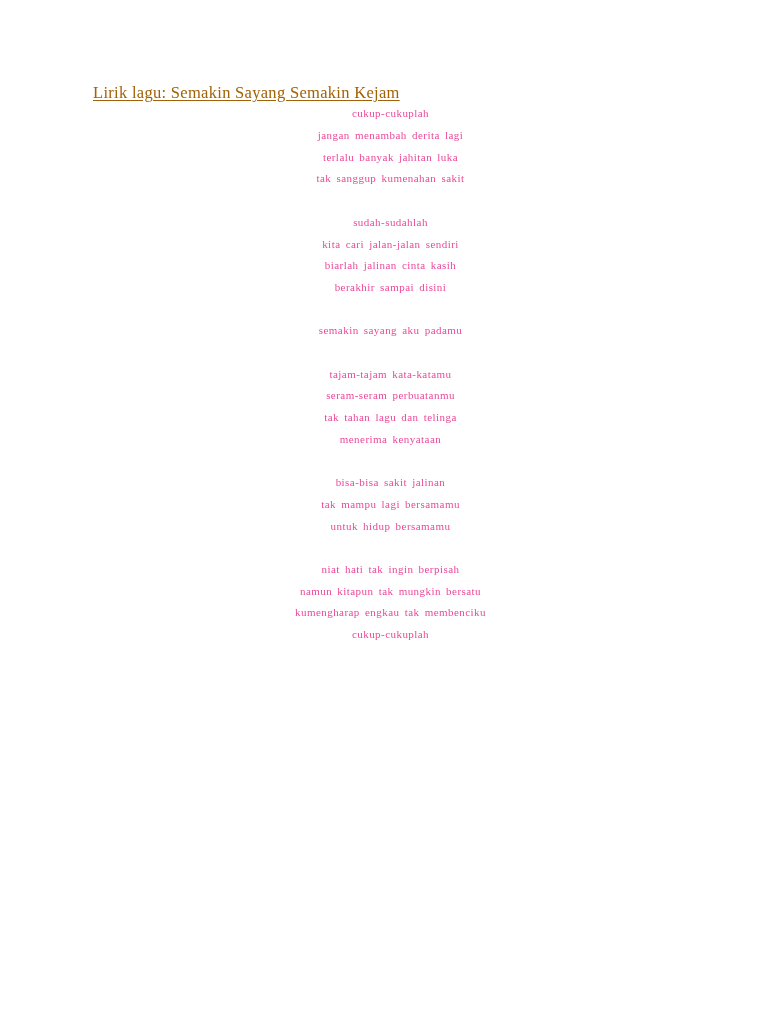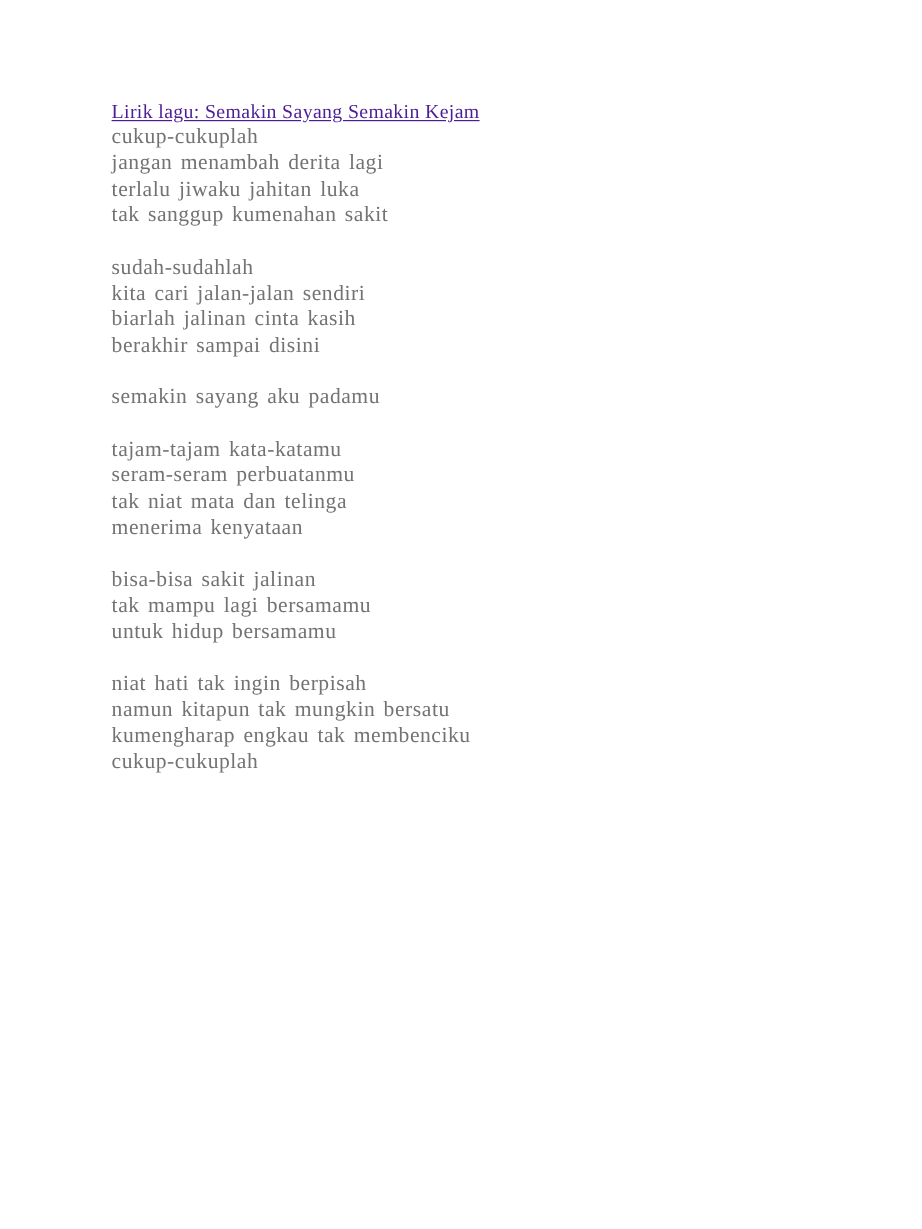--- a/index.html
+++ b/index.html
@@ -19,69 +19,70 @@
     height: 1024px;
     background: #ffffff;
     box-sizing: border-box;
     padding: 84px 80px 0 93px;
   }
   .doc-title {
     margin: 0 0 2px 0;
     font-size: 16.5px;
     font-weight: normal;
     line-height: 1.05;
-    color: #4c1d95;
+    color: #a16207;
     letter-spacing: 0.3px;
     text-decoration: underline;
     text-underline-offset: 2px;
   }
   .lyrics {
     margin: 0;
   }
   .stanza {
     margin: 0 0 21.7px 0;
   }
   .stanza:last-child {
     margin-bottom: 16px;
   }
   .lyric-line {
     margin: 0;
-    font-size: 18px;
+    font-size: 11px;
     line-height: 21.7px;
-    color: #737373;
+    color: #ec4899;
     letter-spacing: 0.45px;
     word-spacing: 2px;
     white-space: pre;
+    text-align: center;
   }
 </style>
 </head>
 <body>
 
 <div class="page">
   <h1 class="doc-title">Lirik lagu: Semakin Sayang Semakin Kejam</h1>
   <div class="lyrics">
       <div class="stanza">
         <p class="lyric-line">cukup-cukuplah</p>
         <p class="lyric-line">jangan menambah derita lagi</p>
-        <p class="lyric-line">terlalu jiwaku jahitan luka</p>
+        <p class="lyric-line">terlalu banyak jahitan luka</p>
         <p class="lyric-line">tak sanggup kumenahan sakit</p>
       </div>
       <div class="stanza">
         <p class="lyric-line">sudah-sudahlah</p>
         <p class="lyric-line">kita cari jalan-jalan sendiri</p>
         <p class="lyric-line">biarlah jalinan cinta kasih</p>
         <p class="lyric-line">berakhir sampai disini</p>
       </div>
       <div class="stanza">
         <p class="lyric-line">semakin sayang aku padamu</p>
       </div>
       <div class="stanza">
         <p class="lyric-line">tajam-tajam kata-katamu</p>
         <p class="lyric-line">seram-seram perbuatanmu</p>
-        <p class="lyric-line">tak niat mata dan telinga</p>
+        <p class="lyric-line">tak tahan lagu dan telinga</p>
         <p class="lyric-line">menerima kenyataan</p>
       </div>
       <div class="stanza">
         <p class="lyric-line">bisa-bisa sakit jalinan</p>
         <p class="lyric-line">tak mampu lagi bersamamu</p>
         <p class="lyric-line">untuk hidup bersamamu</p>
       </div>
       <div class="stanza">
         <p class="lyric-line">niat hati tak ingin berpisah</p>
         <p class="lyric-line">namun kitapun tak mungkin bersatu</p>

